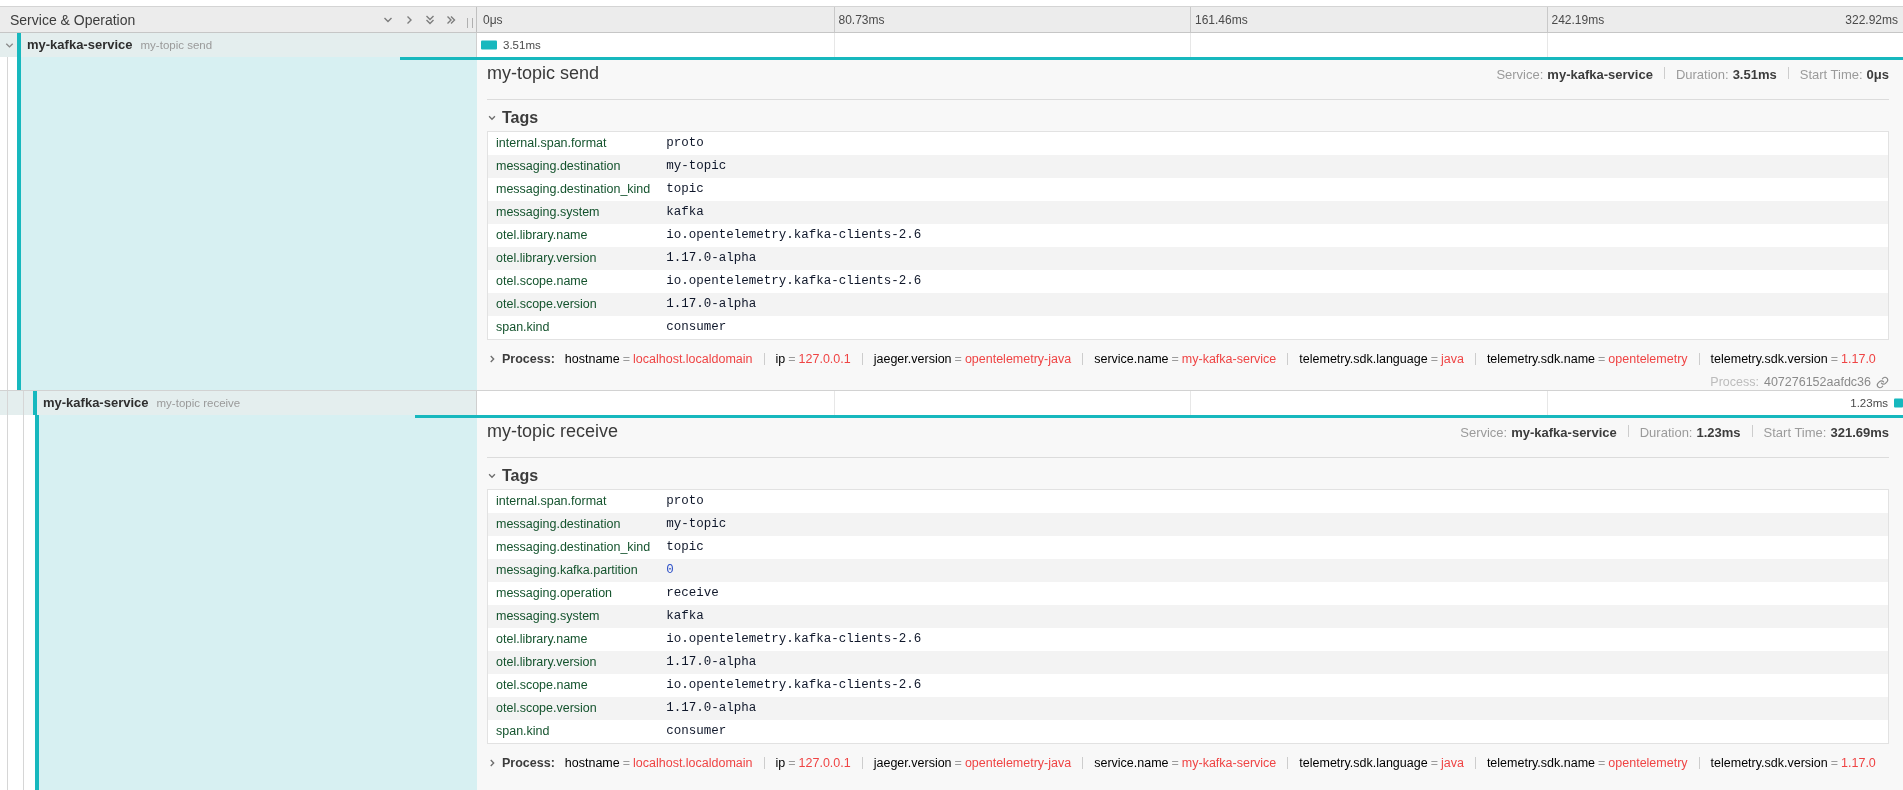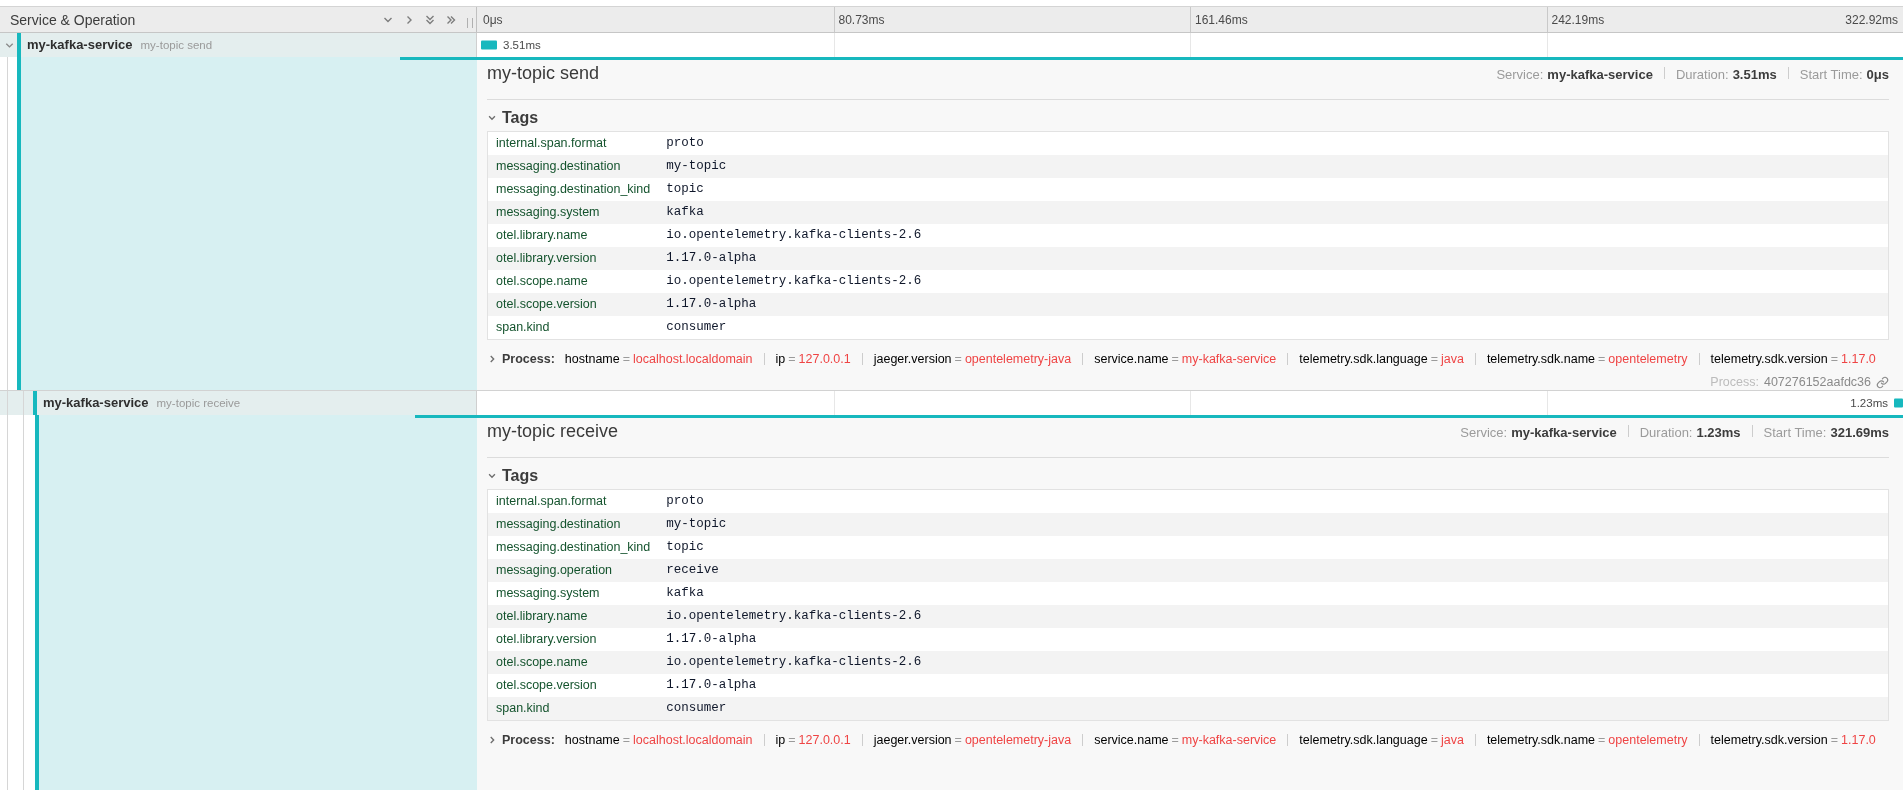--- a/index.html
+++ b/index.html
@@ -356,20 +356,24 @@
   <tr>
     <td class="k">messaging.destination</td>
     <td class="v v-string">my-topic</td>
   </tr>
 
   <tr>
     <td class="k">messaging.destination_kind</td>
     <td class="v v-string">topic</td>
   </tr>
 
+  <tr>
+    <td class="k">messaging.kafka.partition</td>
+    <td class="v v-number">0</td>
+  </tr>
 
 
   <tr>
     <td class="k">messaging.operation</td>
     <td class="v v-string">receive</td>
   </tr>
 
   <tr>
     <td class="k">messaging.system</td>
     <td class="v v-string">kafka</td>

